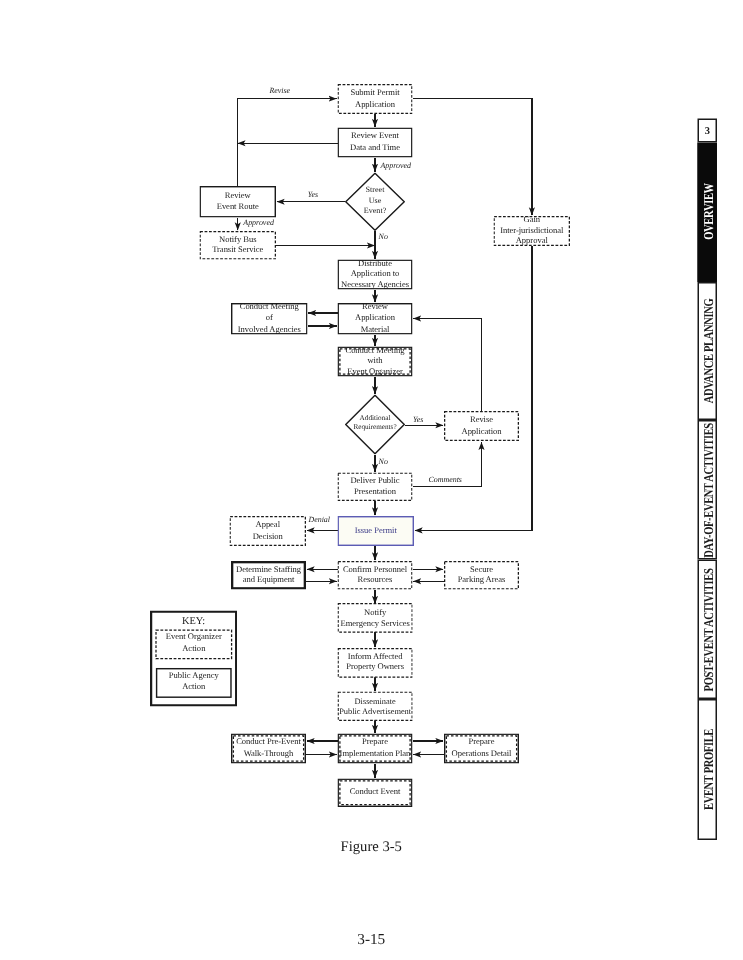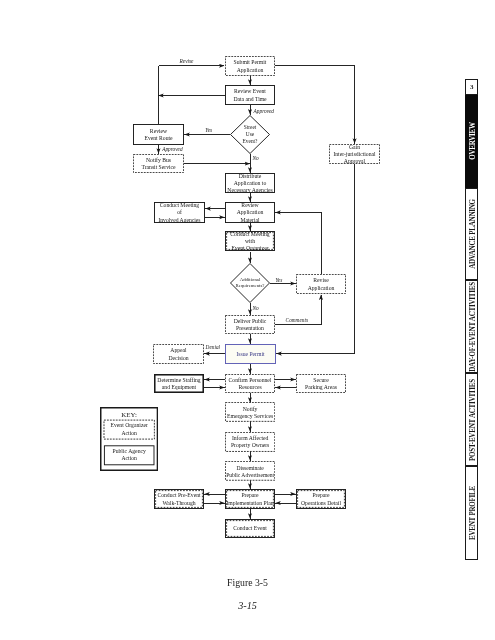--- a/index.html
+++ b/index.html
@@ -348,25 +348,25 @@
     <div class="kcell" style="left: 4px; top: 13.1px; width: 50.4px; height: 19px; font-size: 5.7px; line-height: 7.24px;">
       <span class="ln">Event Organizer</span>
       <span class="ln">Action</span>
     </div>
     <div class="kcell" style="left: 4.4px; top: 38.8px; width: 49.6px; height: 19px; font-size: 5.7px; line-height: 7.24px;">
       <span class="ln">Public Agency</span>
       <span class="ln">Action</span>
     </div>
   </div>
 
-  <div class="caption" style="top:577px;">
+  <div class="caption" style="top:559px;">
     <div>Figure 3-5</div>
   </div>
 
-  <div class="pagenum" style="top:600px;font-style:italic;">3-15</div>
+  <div class="pagenum" style="top:621px;">3-15</div>
 
   <div id="sidebar">
       <div class="tab active" style="left: 465.3px; top: 94.5px; width: 12.7px; height: 93.1px;">
         <span class="tlabel">OVERVIEW</span>
       </div>
       <div class="tab" style="left: 465.3px; top: 187.6px; width: 12.7px; height: 92.6px;">
         <span class="tlabel">ADVANCE PLANNING</span>
       </div>
       <div class="tab" style="left: 465.3px; top: 280.2px; width: 12.7px; height: 93.1px;">
         <span class="tlabel">DAY-OF-EVENT ACTIVITIES</span>

